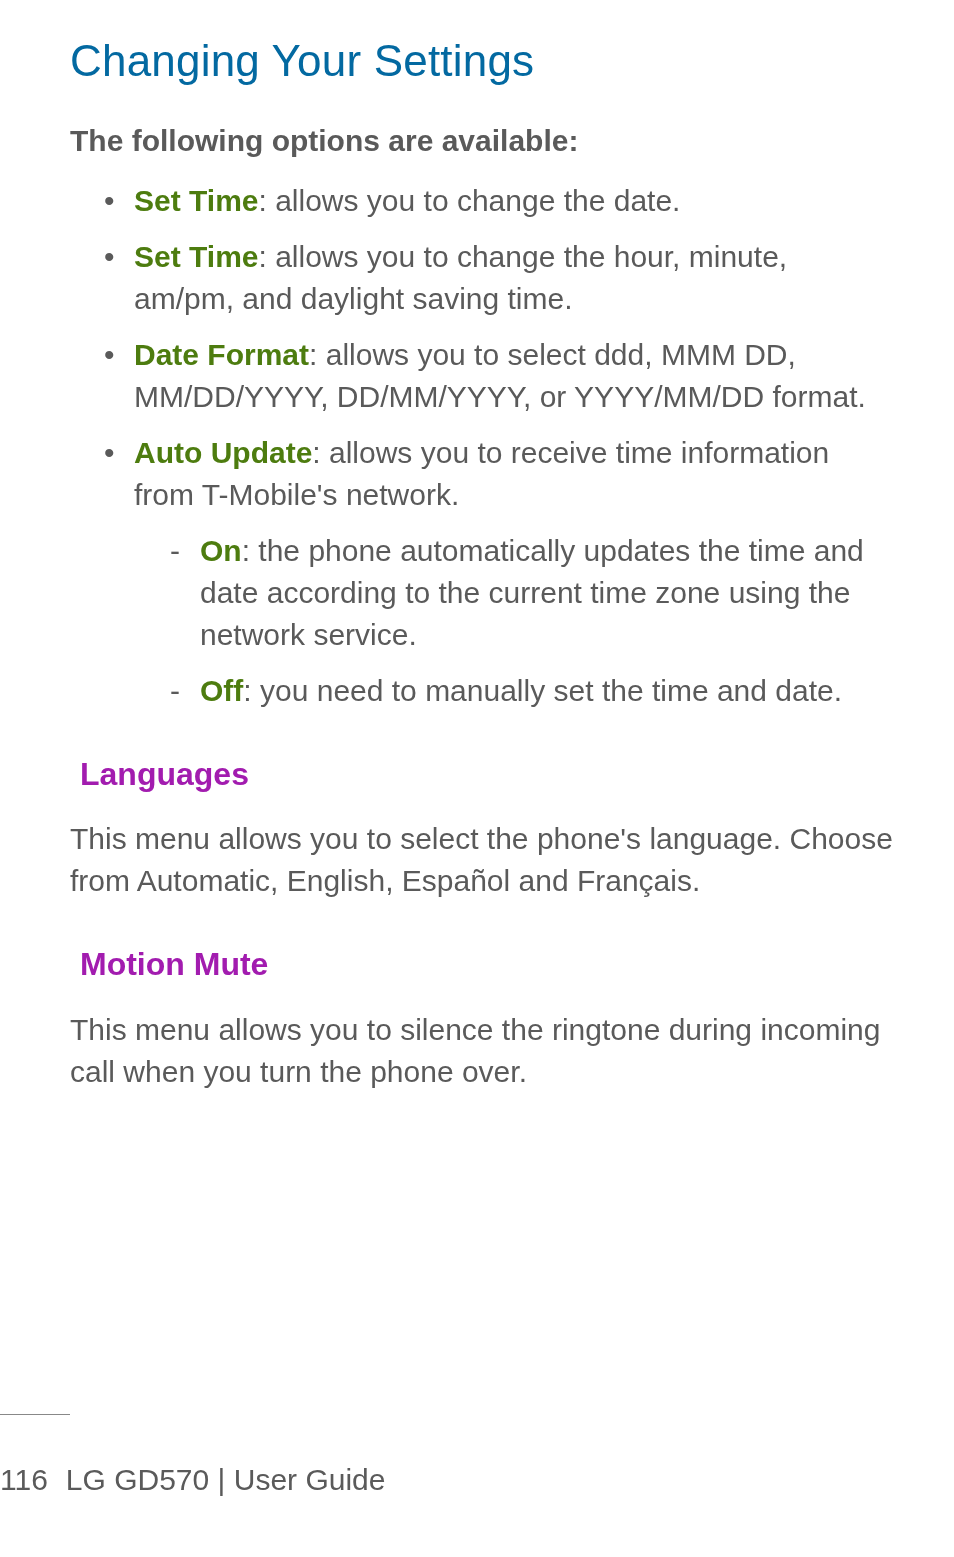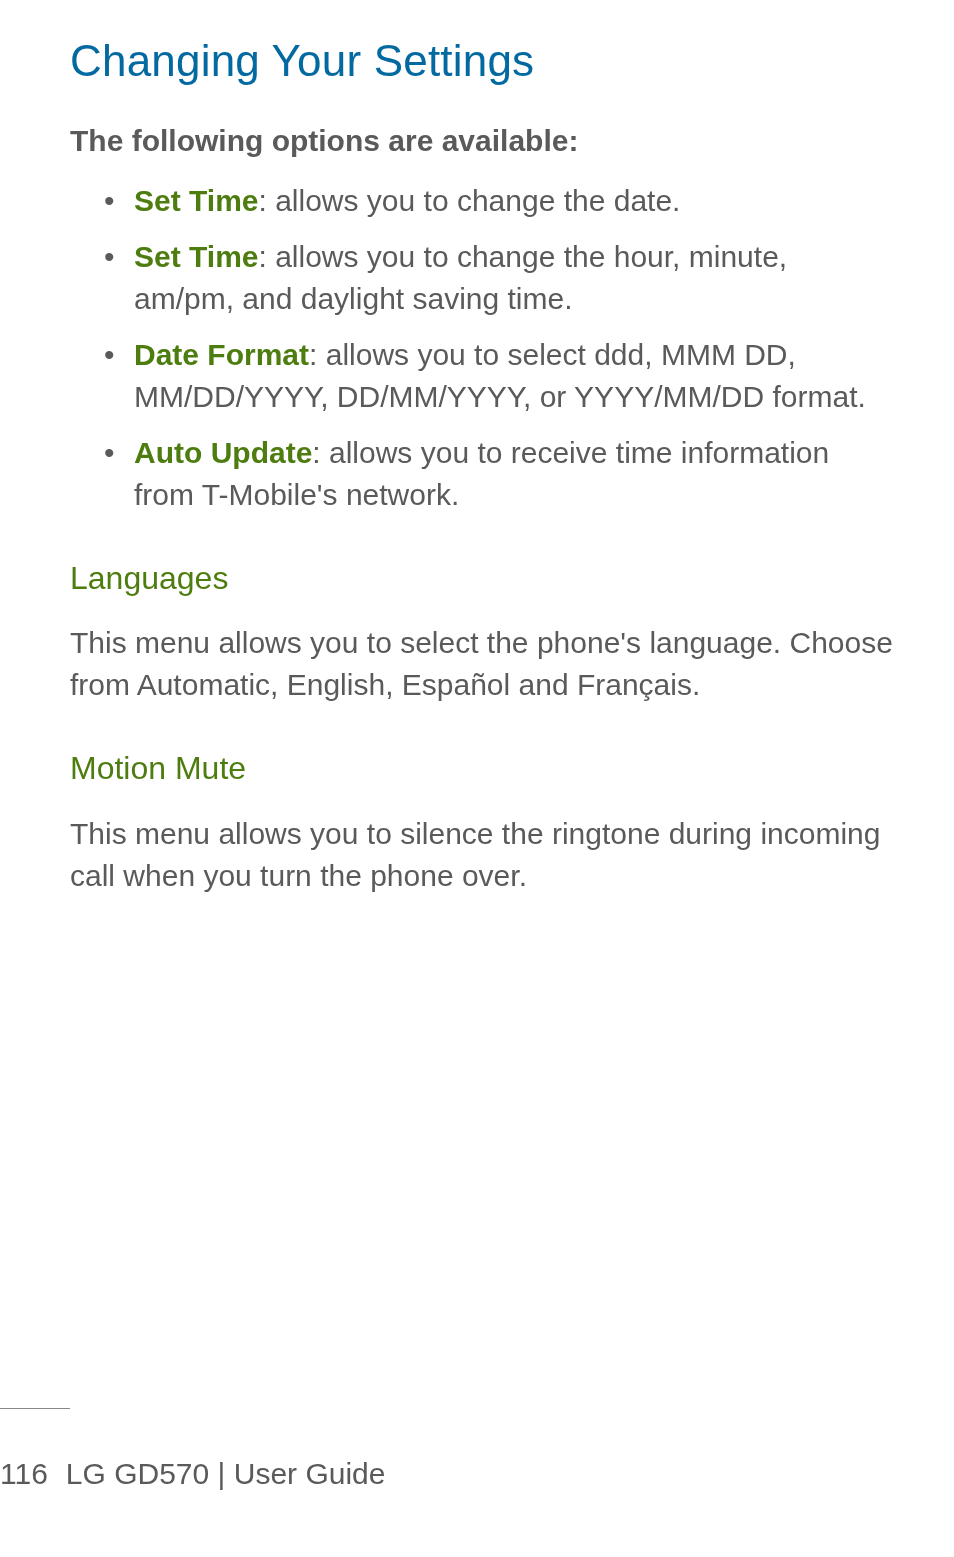--- a/index.html
+++ b/index.html
@@ -51,33 +51,34 @@
     content: "-";
     position: absolute;
     left: 0;
     top: 0;
     font-size: 30px;
     color: #5a5a5a;
   }
   .bold { font-weight: 600; color: #4d7c0f; text-align: right; }
   .sub-heading {
     font-size: 32px;
-    font-weight: 400;
-    color: #4d7c0f;
+    font-weight: 700;
+    color: #a21caf;
     margin-top: 40px;
     margin-bottom: 22px;
+    margin-left: 10px;
   }
   .para {
     font-size: 30px;
     margin-bottom: 10px;
   }
   .footer {
     position: absolute;
     left: 0;
-    bottom: 62px;
+    bottom: 56px;
     display: flex;
     align-items: flex-end;
   }
   .footer-rule {
     width: 70px;
     border-top: 1px solid #888;
     margin-bottom: 44px;
   }
   .footer-text {
     font-size: 30px;
@@ -100,20 +101,28 @@
     <span class="bold">Set Time</span><span>: allows you to change the date.</span>
   </li>
   <li>
     <span class="bold">Set Time</span><span>: allows you to change the hour, minute, am/pm, and daylight saving time.</span>
   </li>
   <li>
     <span class="bold">Date Format</span><span>: allows you to select ddd, MMM DD, MM/DD/YYYY, DD/MM/YYYY, or YYYY/MM/DD format.</span>
   </li>
   <li>
     <span class="bold">Auto Update</span><span>: allows you to receive time information from T-Mobile's network.</span>
+    <ul class="sub">
+      <li>
+        <span class="bold">On</span><span>: the phone automatically updates the time and date according to the current time zone using the network service.</span>
+      </li>
+      <li>
+        <span class="bold">Off</span><span>: you need to manually set the time and date.</span>
+      </li>
+    </ul>
   </li>
 </ul>
 
 <h2 class="sub-heading">Languages</h2>
 <p class="para">This menu allows you to select the phone's language. Choose from Automatic, English, Español and Français.</p>
 
 <h2 class="sub-heading">Motion Mute</h2>
 <p class="para">This menu allows you to silence the ringtone during incoming call when you turn the phone over.</p>
 
 <div class="footer">

